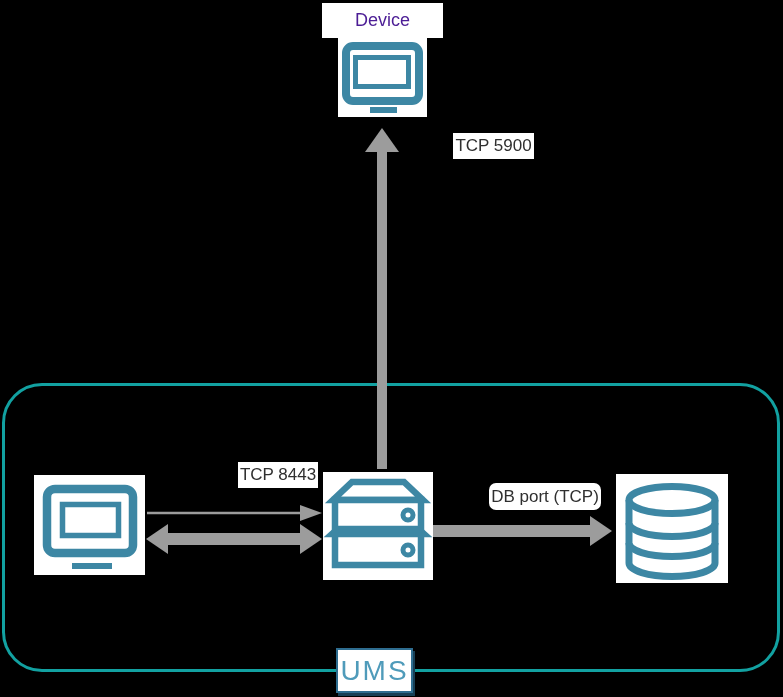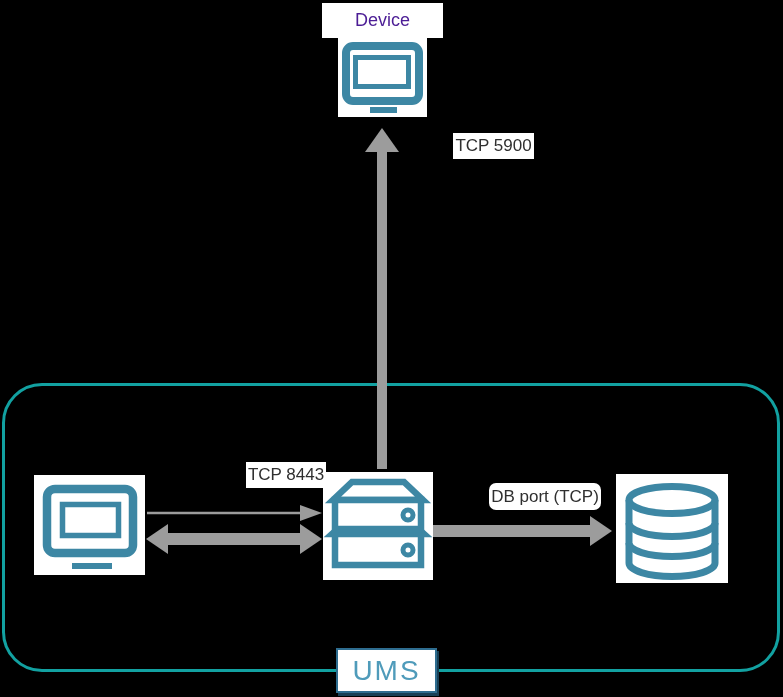--- a/index.html
+++ b/index.html
@@ -41,21 +41,21 @@
     left:322px;top:3px;width:121px;height:35px;
     background:#fff;color:#4c1d95;font-size:18px;
     display:flex;align-items:center;justify-content:center;
     z-index:4;
   }
   
   .arrow{position:absolute;z-index:2;}
   
   .ums-tag{
     position:absolute;
-    left:336px;top:648px;width:101px;height:45px;
+    left:336px;top:648px;width:77px;height:45px;
     box-sizing:border-box;
     background:#fff;
     border:2px solid #2e6d90;
     box-shadow:2px 3px 0 0 #173f55;
     color:#4f9bba;
     font-size:28px;font-weight:300;letter-spacing:2px;
     display:flex;align-items:center;justify-content:center;
     z-index:5;
   }
 </style>
@@ -98,21 +98,21 @@
 <div class="edge-label" style="left:407px;top:133px;width:81px;height:26px;margin-left:46px;">TCP 5900</div>
 
 <div class="node-box" style="left:34px;top:475px;width:111px;height:100px;">
   <svg width="111" height="100" viewBox="0 0 111 100">
     <rect x="13" y="14" width="86" height="64" rx="8" fill="#fff" stroke="#3d87a4" stroke-width="8.5"></rect>
     <rect x="28.5" y="29.5" width="56" height="31" fill="#fff" stroke="#3d87a4" stroke-width="5.5"></rect>
     <rect x="38" y="88" width="40" height="6" fill="#3d87a4"></rect>
   </svg>
 </div>
 
-<div class="edge-label" style="left:246px;top:462px;width:80px;height:26px;">TCP 8443</div>
+<div class="edge-label" style="left:238px;top:462px;width:80px;height:26px;">TCP 8443</div>
 
 <div class="node-box" style="left:323px;top:472px;width:110px;height:108px;">
   <svg width="110" height="108" viewBox="0 0 110 108">
 
     <path d="M20,52 L90,52 L101,62 L9,62 Z" fill="#fff" stroke="#3d87a4" stroke-width="6.5"></path>
     <rect x="12" y="62" width="86" height="31" fill="#fff" stroke="#3d87a4" stroke-width="6.5"></rect>
 
     <path d="M29,10 L81,10 L100,28 L10,28 Z" fill="#fff" stroke="#3d87a4" stroke-width="6.5"></path>
     <rect x="12" y="28" width="86" height="29" fill="#fff" stroke="#3d87a4" stroke-width="6.5"></rect>
 

